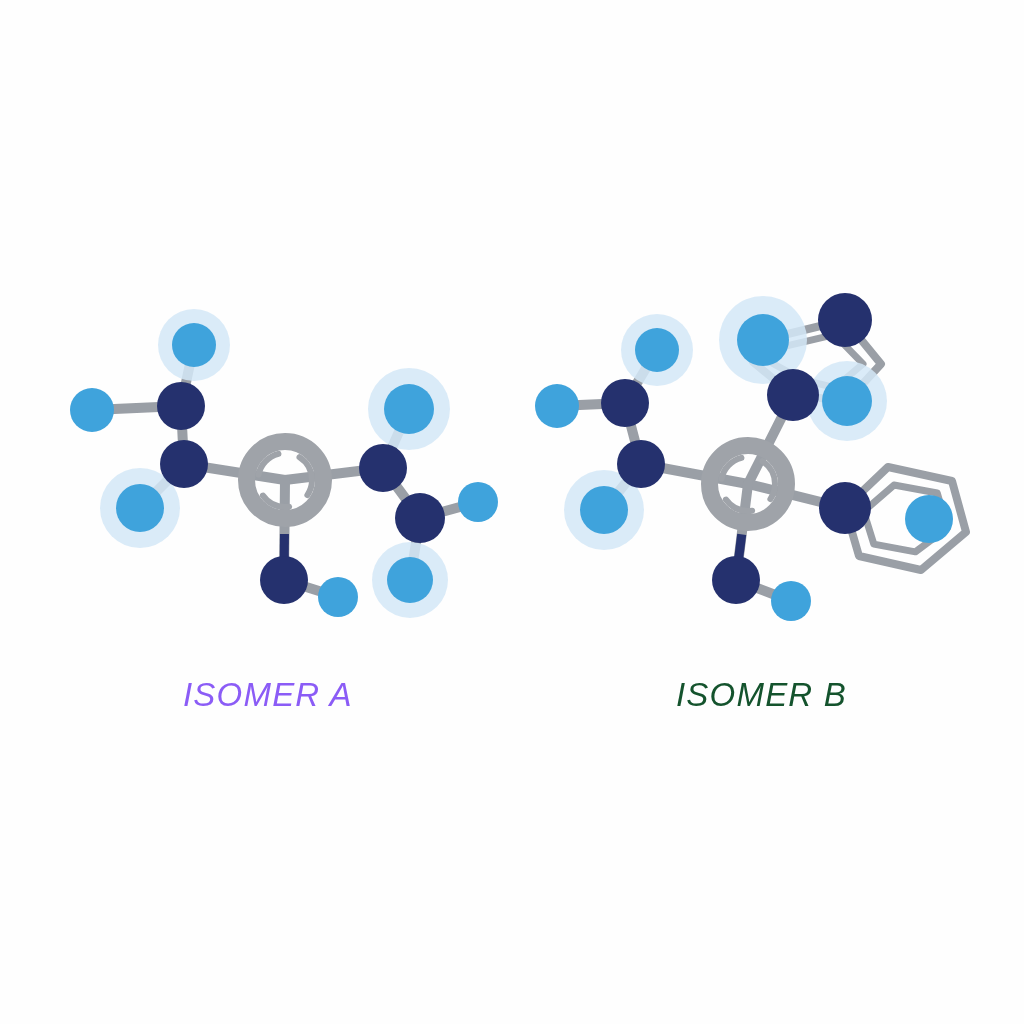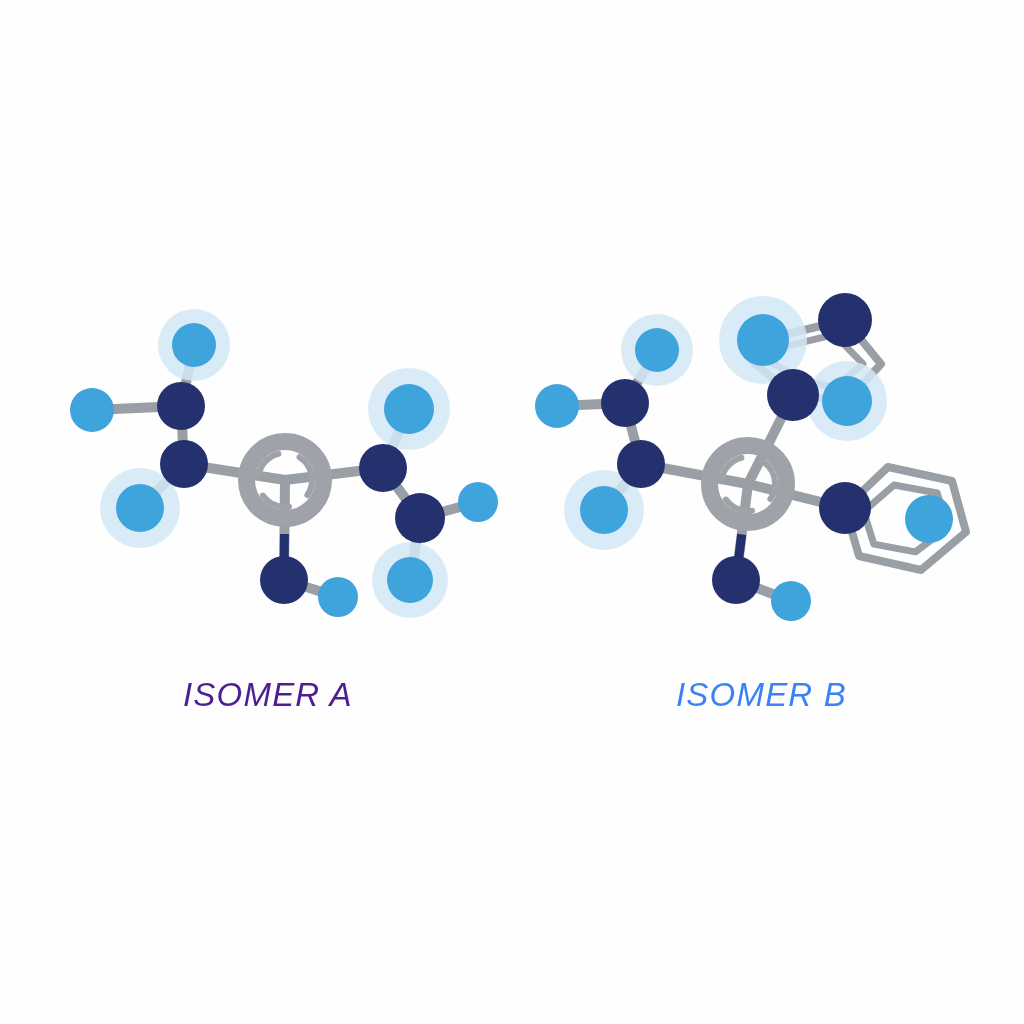--- a/index.html
+++ b/index.html
@@ -115,17 +115,17 @@
         <circle cx="763" cy="340" r="26" fill="#3FA3DC"></circle>
         <circle cx="845" cy="320" r="27" fill="#25316E"></circle>
         <circle cx="847" cy="401" r="25" fill="#3FA3DC"></circle>
         <circle cx="845" cy="508" r="26" fill="#25316E"></circle>
         <circle cx="929" cy="519" r="24" fill="#3FA3DC"></circle>
         <circle cx="736" cy="580" r="24" fill="#25316E"></circle>
         <circle cx="791" cy="601" r="20" fill="#3FA3DC"></circle>
       </g>
   </svg>
 
-  <div class="mol-label" id="label-a" style="color: #4c1d95;">ISOMER A</div>
+  <div class="mol-label" id="label-a" style="color: #8b5cf6;">ISOMER A</div>
 
-  <div class="mol-label" id="label-b" style="color: #3b82f6;">ISOMER B</div>
+  <div class="mol-label" id="label-b" style="color: #14532d;">ISOMER B</div>
 
 </div>
 
 </body></html>

